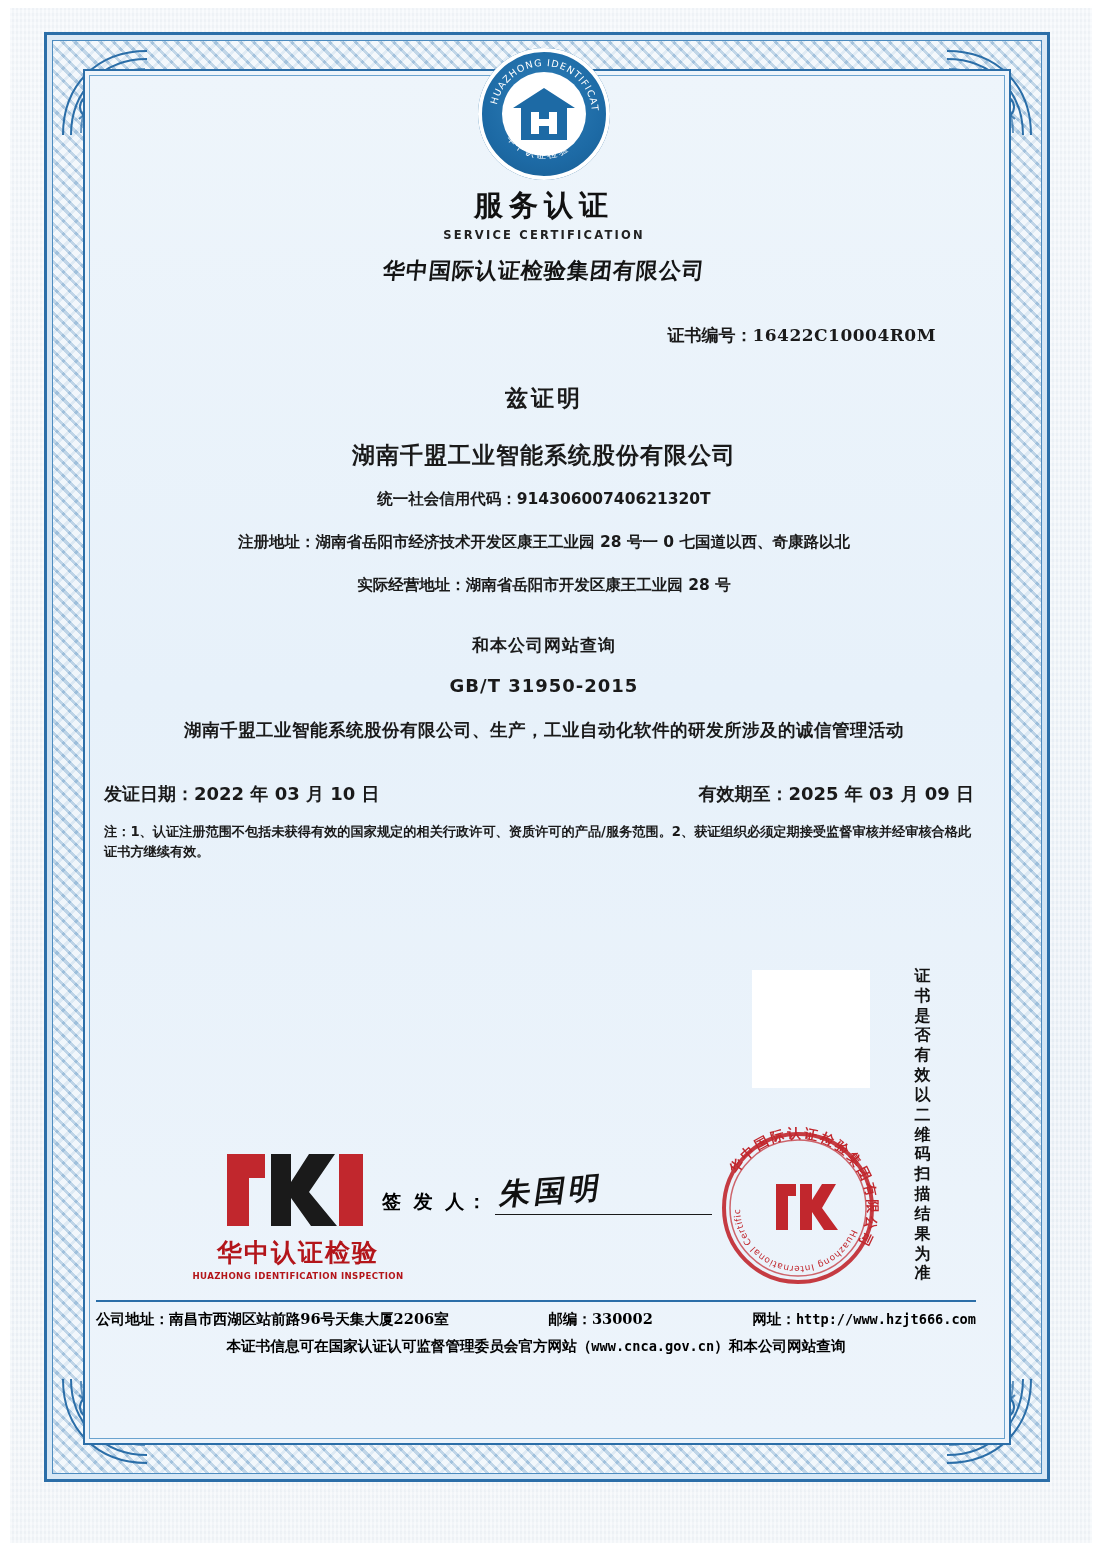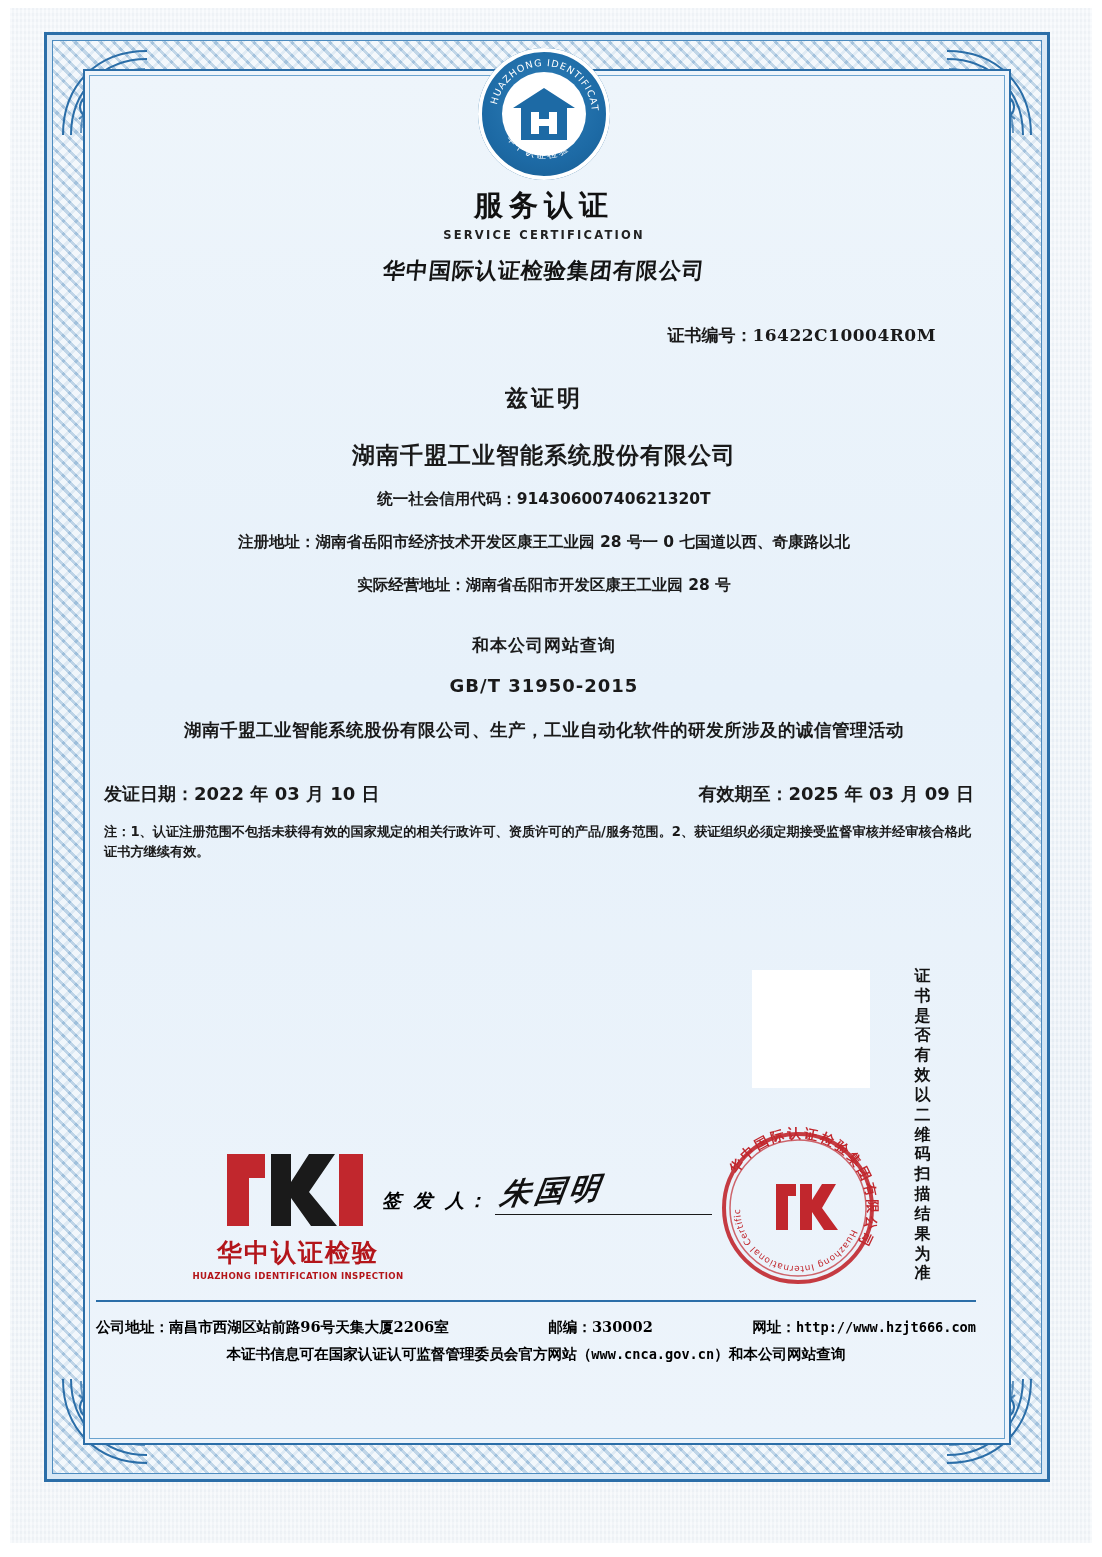--- a/index.html
+++ b/index.html
@@ -319,21 +319,21 @@
     letter-spacing: .4px;
   }
 
   
   .sig-row {
     position: absolute;
     left: 372px;
     top: 1180px;
     width: 330px;
     display: flex;
-    font-style: italic;
+    align-items: flex-end;
   }
   .sig-label {
     font-size: 19px;
     font-weight: 700;
     letter-spacing: 3px;
     white-space: nowrap;
   }
   .sig-line {
     flex: 1;
     border-bottom: 1.6px solid #1a1a1a;
@@ -364,21 +364,21 @@
   }
   .seal svg { width: 176px; height: 176px; display: block; }
 
   
   .footer {
     position: absolute;
     left: 86px;
     top: 1292px;
     width: 880px;
     border-top: 2px solid #2b6ea8;
-    padding-top: 16px;
+    padding-top: 8px;
   }
   .footer .row1 {
     display: flex;
     justify-content: space-between;
     font-size: 14.6px;
     font-weight: 700;
     font-family: "DejaVu Serif", "Liberation Serif", serif;
   }
   .footer .row2 {
     margin-top: 8px;

